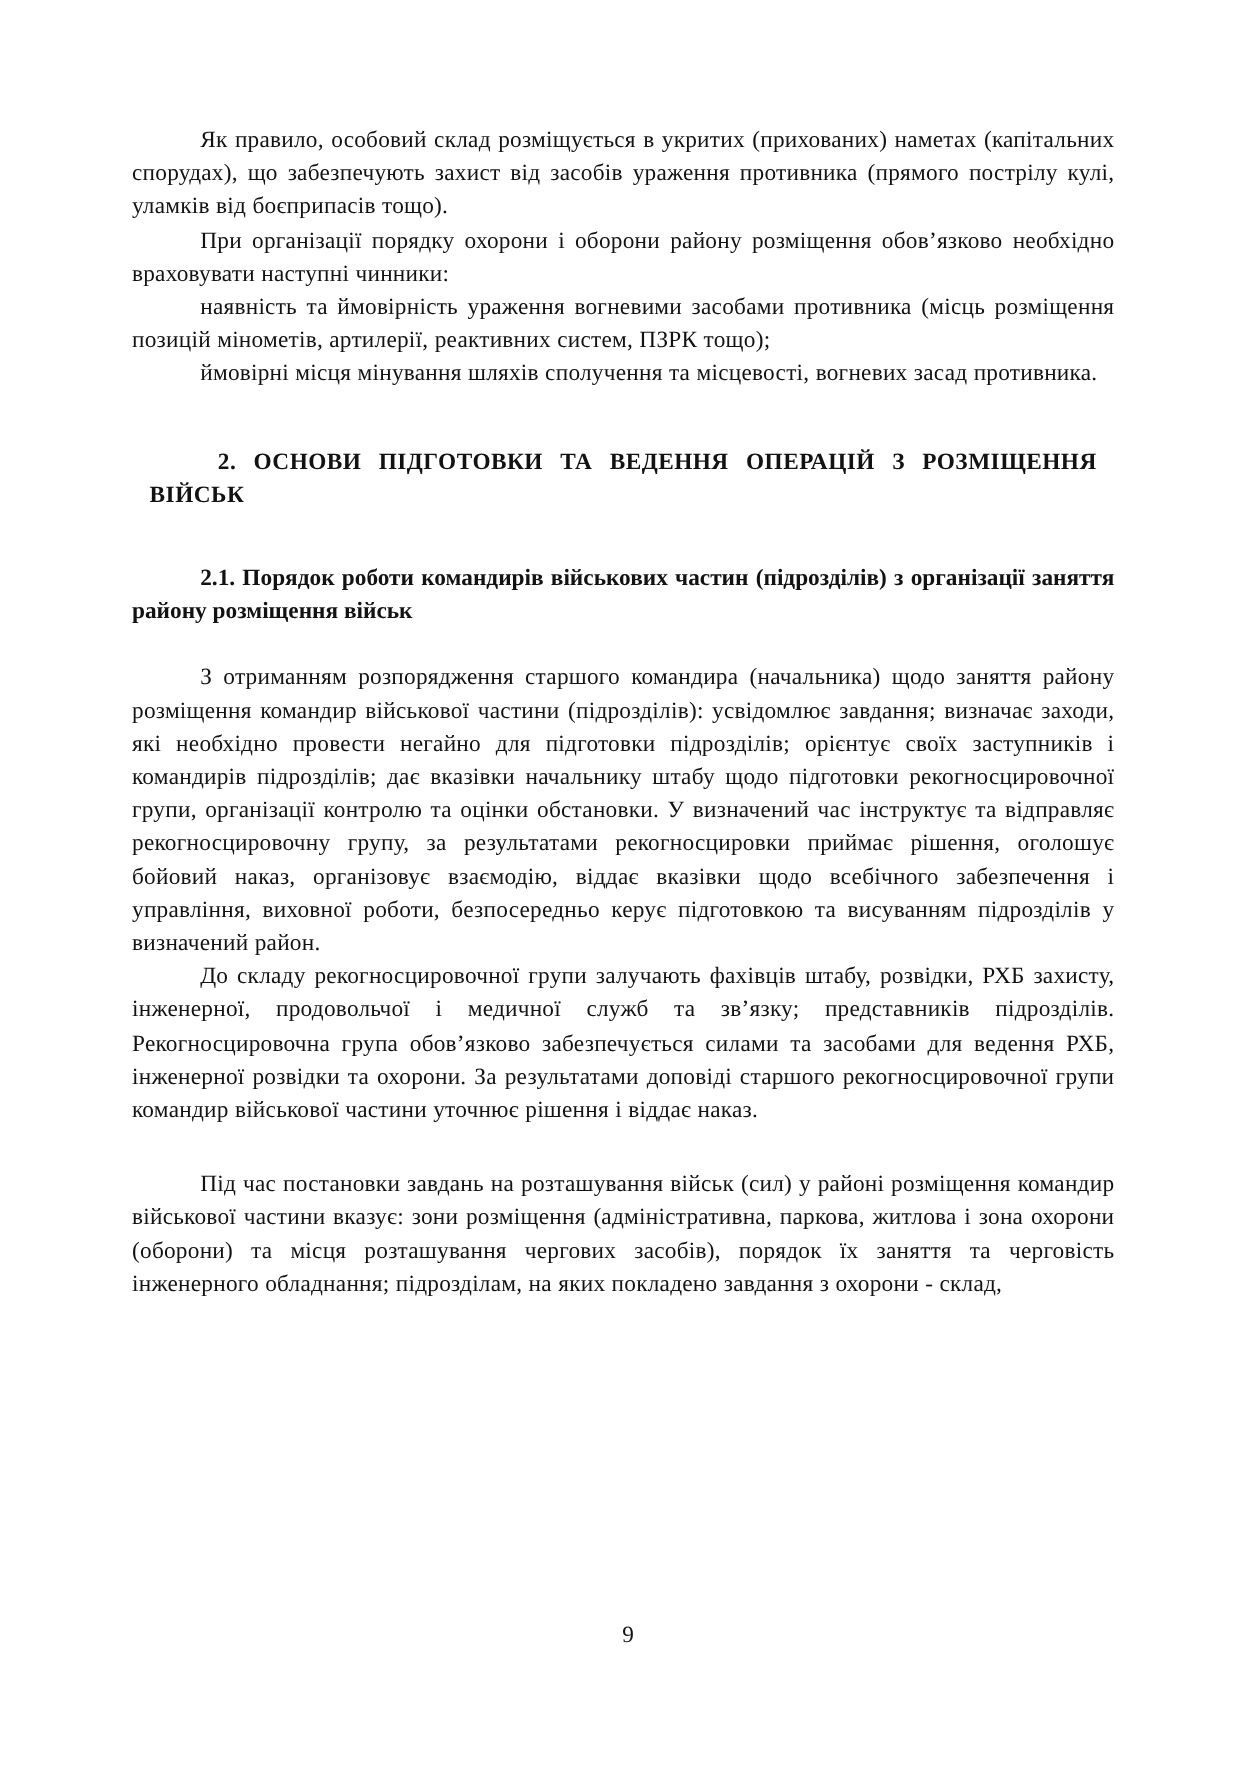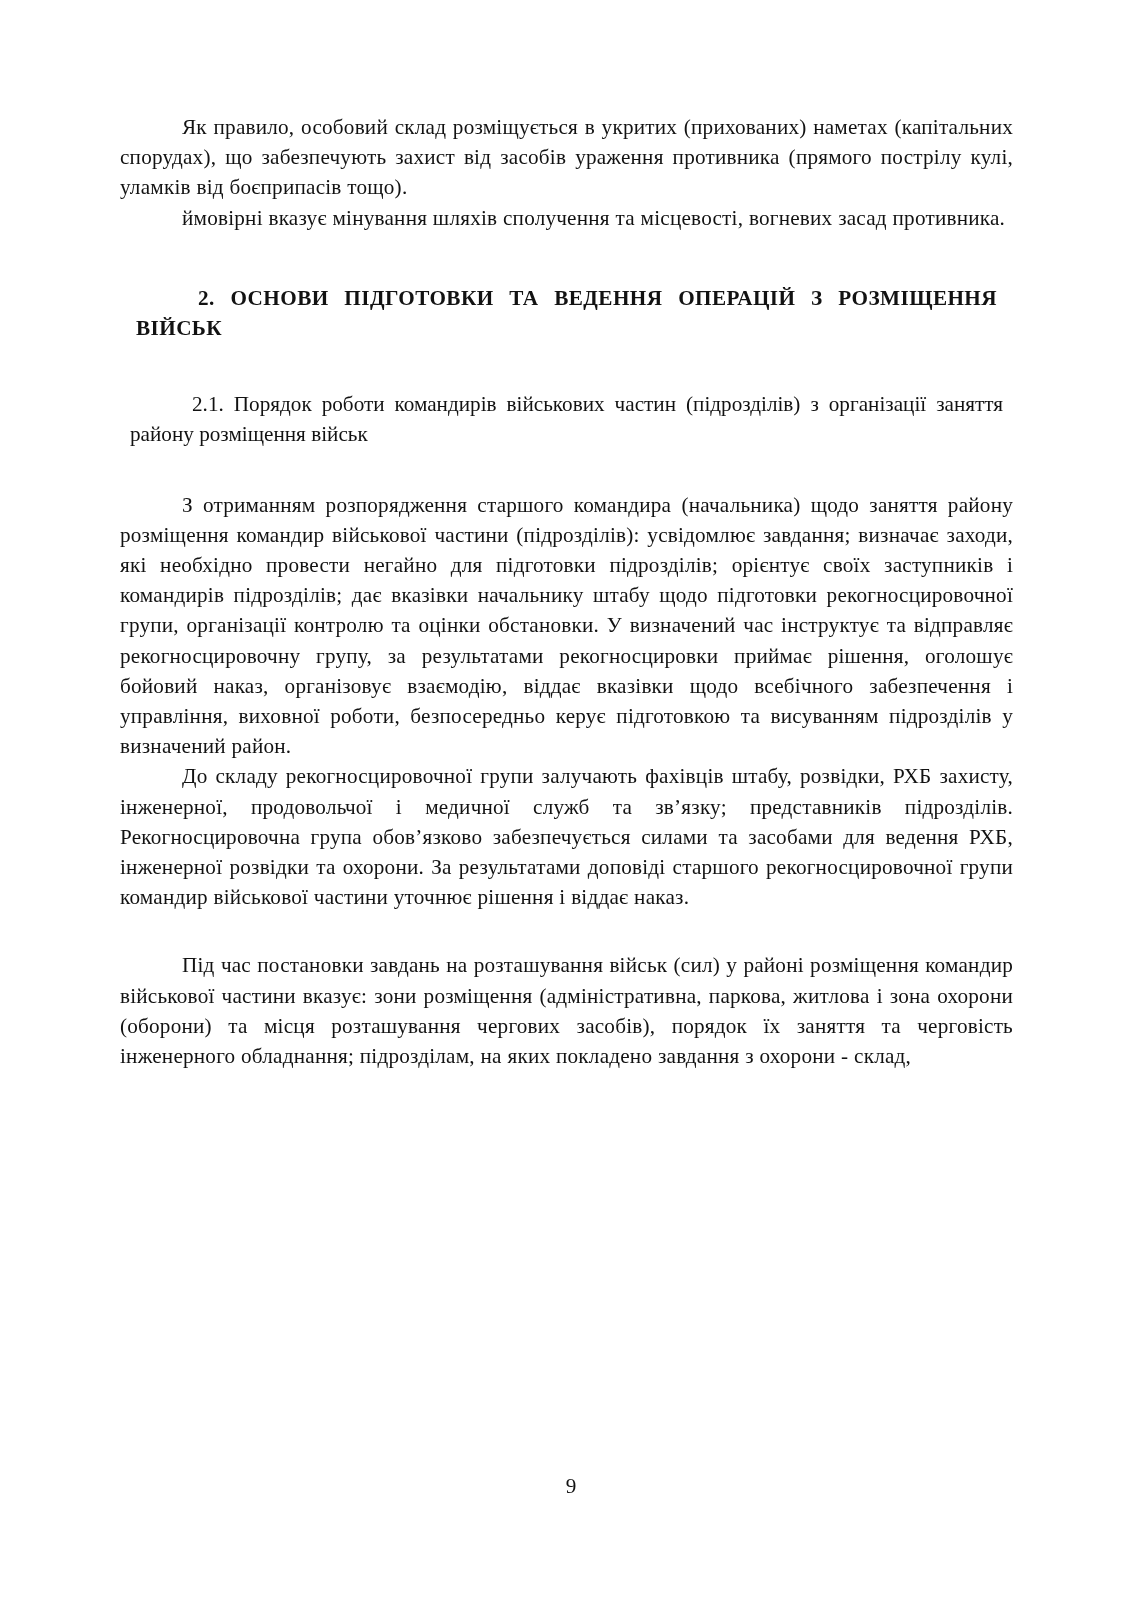--- a/index.html
+++ b/index.html
@@ -48,23 +48,23 @@
     padding-top: 34px;
     font-weight: bold;
     font-size: 21.2px;
     line-height: 30.2px;
     text-align: justify;
     text-indent: 62px;
     text-transform: uppercase;
     letter-spacing: 0.02em;
   }
   .heading-sub {
-    margin: 10px;
+    margin: 0;
     padding-top: 30px;
-    font-weight: normal;
+    font-weight: bold;
     font-size: 21.2px;
     line-height: 30.2px;
     text-align: justify;
     text-indent: 62px;
   }
   .after-sub {
     padding-top: 30px;
   }
   .page-number {
     position: absolute;
@@ -84,25 +84,27 @@
   }
 </style>
 </head>
 <body>
 
 <div class="page">
   <div class="content">
 
     <p class="body-par justify-all">Як правило, особовий склад розміщується в укритих (прихованих) наметах (капітальних спорудах), що забезпечують захист від засобів ураження противника (прямого пострілу кулі, уламків від боєприпасів тощо).</p>
 
+    <p class="body-par justify-all">При організації порядку охорони і оборони району розміщення обов’язково необхідно враховувати наступні чинники:</p>
 
 
 
+    <p class="body-par justify-all">наявність та ймовірність ураження вогневими засобами противника (місць розміщення позицій мінометів, артилерії, реактивних систем, ПЗРК тощо);</p>
 
-    <p class="body-par justify-all">ймовірні вказує мінування шляхів сполучення та місцевості, вогневих засад противника.</p>
+    <p class="body-par justify-all">ймовірні місця мінування шляхів сполучення та місцевості, вогневих засад противника.</p>
 
     <h2 class="heading-main justify-all">2. ОСНОВИ ПІДГОТОВКИ ТА ВЕДЕННЯ ОПЕРАЦІЙ З РОЗМІЩЕННЯ ВІЙСЬК</h2>
 
     <h3 class="heading-sub justify-all">2.1. Порядок роботи командирів військових частин (підрозділів) з організації заняття району розміщення військ</h3>
 
     <p class="body-par justify-all after-sub">З отриманням розпорядження старшого командира (начальника) щодо заняття району розміщення командир військової частини (підрозділів): усвідомлює завдання; визначає заходи, які необхідно провести негайно для підготовки підрозділів; орієнтує своїх заступників і командирів підрозділів; дає вказівки начальнику штабу щодо підготовки рекогносцировочної групи, організації контролю та оцінки обстановки. У визначений час інструктує та відправляє рекогносцировочну групу, за результатами рекогносцировки приймає рішення, оголошує бойовий наказ, організовує взаємодію, віддає вказівки щодо всебічного забезпечення і управління, виховної роботи, безпосередньо керує підготовкою та висуванням підрозділів у визначений район.</p>
 
     <p class="body-par justify-all">До складу рекогносцировочної групи залучають фахівців штабу, розвідки, РХБ захисту, інженерної, продовольчої і медичної служб та зв’язку; представників підрозділів. Рекогносцировочна група обов’язково забезпечується силами та засобами для ведення РХБ, інженерної розвідки та охорони. За результатами доповіді старшого рекогносцировочної групи командир військової частини уточнює рішення і віддає наказ.</p>
 
     <p class="body-par justify-all">Під час постановки завдань на розташування військ (сил) у районі розміщення командир військової частини вказує: зони розміщення (адміністративна, паркова, житлова і зона охорони (оборони) та місця розташування чергових засобів), порядок їх заняття та черговість інженерного обладнання; підрозділам, на яких покладено завдання з охорони - склад,</p>

